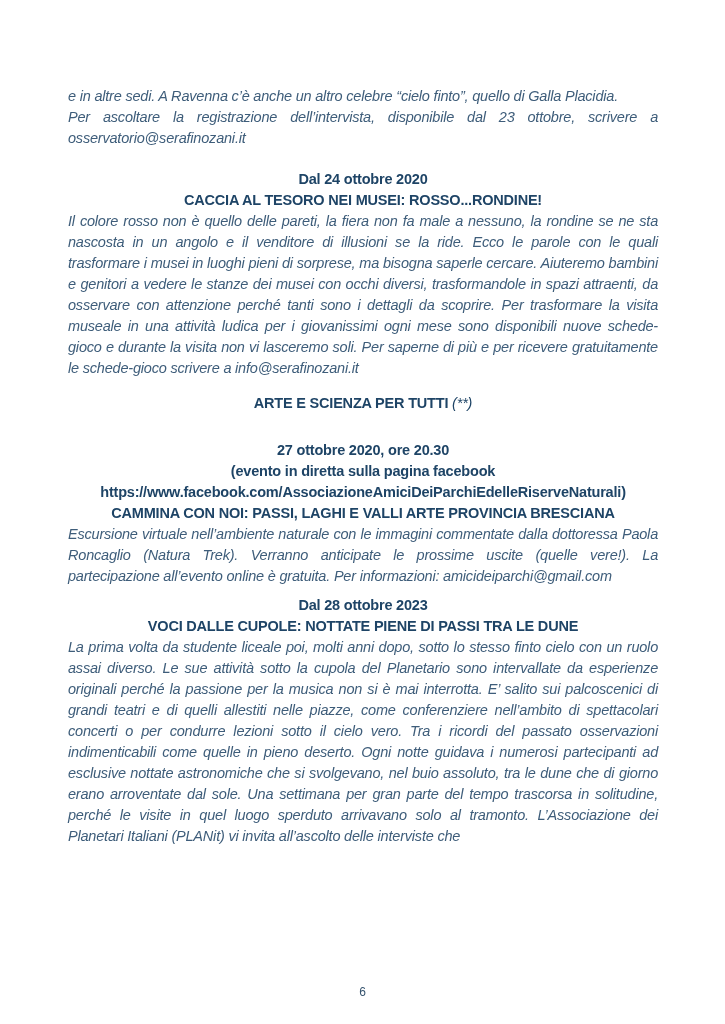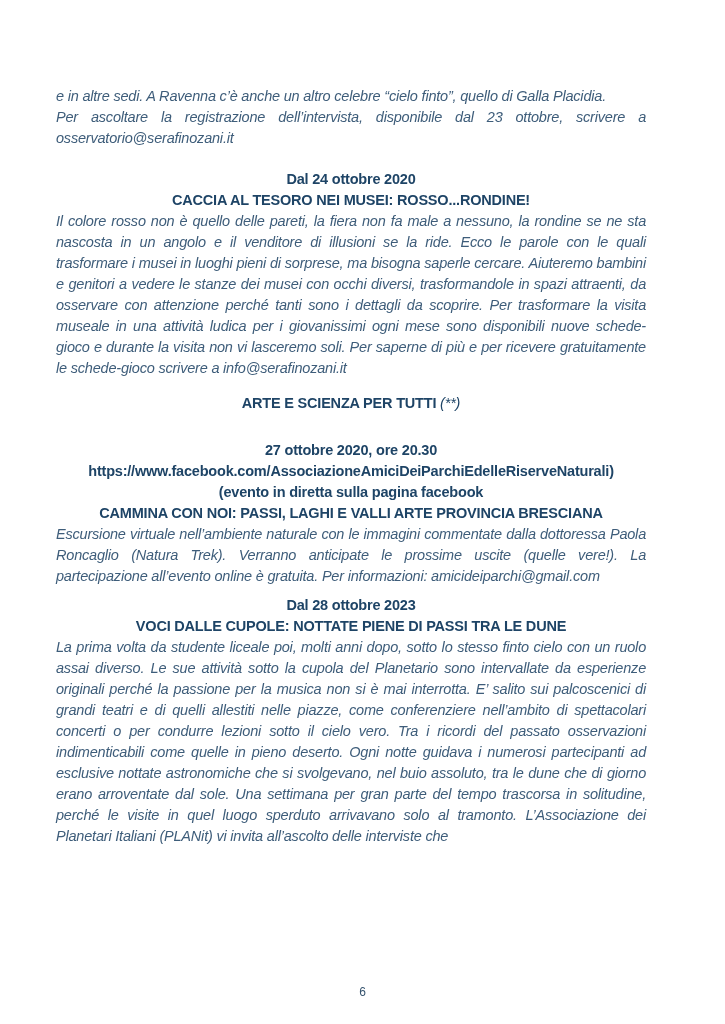--- a/index.html
+++ b/index.html
@@ -14,21 +14,21 @@
     overflow: hidden;
   }
   .page {
     position: relative;
     width: 725px;
     height: 1024px;
     background: #ffffff;
   }
   .content {
     position: absolute;
-    left: 56px;
+    left: 68px;
     top: 86px;
     width: 590px;
     font-size: 14.5px;
     line-height: 21px;
     letter-spacing: -0.2px;
     color: var(--body-text, #3e5d7a);
   }
   p { margin: 0; }
   .body-para {
     font-style: italic;
@@ -76,22 +76,22 @@
     <p class="heading">CACCIA AL TESORO NEI MUSEI: ROSSO...RONDINE!</p>
     <p class="body-para">Il colore rosso non è quello delle pareti, la fiera non fa male a nessuno, la rondine se ne sta nascosta in un angolo e il venditore di illusioni se la ride. Ecco le parole con le quali trasformare i musei in luoghi pieni di sorprese, ma bisogna saperle cercare. Aiuteremo bambini e genitori a vedere le stanze dei musei con occhi diversi, trasformandole in spazi attraenti, da osservare con attenzione perché tanti sono i dettagli da scoprire. Per trasformare la visita museale in una attività ludica per i giovanissimi ogni mese sono disponibili nuove schede-gioco e durante la visita non vi lasceremo soli. Per saperne di più e per ricevere gratuitamente le schede-gioco scrivere a info@serafinozani.it</p>
 
     <div class="gap g14"></div>
 
     <p class="heading"><span>ARTE E SCIENZA PER TUTTI</span> <span class="suffix">(**)</span></p>
 
     <div class="gap g26"></div>
 
     <p class="heading">27 ottobre 2020, ore 20.30</p>
+    <p class="heading">(evento in diretta sulla pagina facebook</p>
     <p class="heading">https://www.facebook.com/AssociazioneAmiciDeiParchiEdelleRiserveNaturali)</p>
-    <p class="heading">(evento in diretta sulla pagina facebook</p>
     <p class="heading">CAMMINA CON NOI: PASSI, LAGHI E VALLI ARTE PROVINCIA BRESCIANA</p>
     <p class="body-para">Escursione virtuale nell’ambiente naturale con le immagini commentate dalla dottoressa Paola Roncaglio (Natura Trek). Verranno anticipate le prossime uscite (quelle vere!). La partecipazione all’evento online è gratuita. Per informazioni: amicideiparchi@gmail.com</p>
 
     <div class="gap g8"></div>
 
     <p class="heading">Dal 28 ottobre 2023</p>
     <p class="heading">VOCI DALLE CUPOLE: NOTTATE PIENE DI PASSI TRA LE DUNE</p>
     <p class="body-para">La prima volta da studente liceale poi, molti anni dopo, sotto lo stesso finto cielo con un ruolo assai diverso. Le sue attività sotto la cupola del Planetario sono intervallate da esperienze originali perché la passione per la musica non si è mai interrotta. E’ salito sui palcoscenici di grandi teatri e di quelli allestiti nelle piazze, come conferenziere nell’ambito di spettacolari concerti o per condurre lezioni sotto il cielo vero. Tra i ricordi del passato osservazioni indimenticabili come quelle in pieno deserto. Ogni notte guidava i numerosi partecipanti ad esclusive nottate astronomiche che si svolgevano, nel buio assoluto, tra le dune che di giorno erano arroventate dal sole. Una settimana per gran parte del tempo trascorsa in solitudine, perché le visite in quel luogo sperduto arrivavano solo al tramonto. L’Associazione dei Planetari Italiani (PLANit) vi invita all’ascolto delle interviste che</p>
 
   </div>

